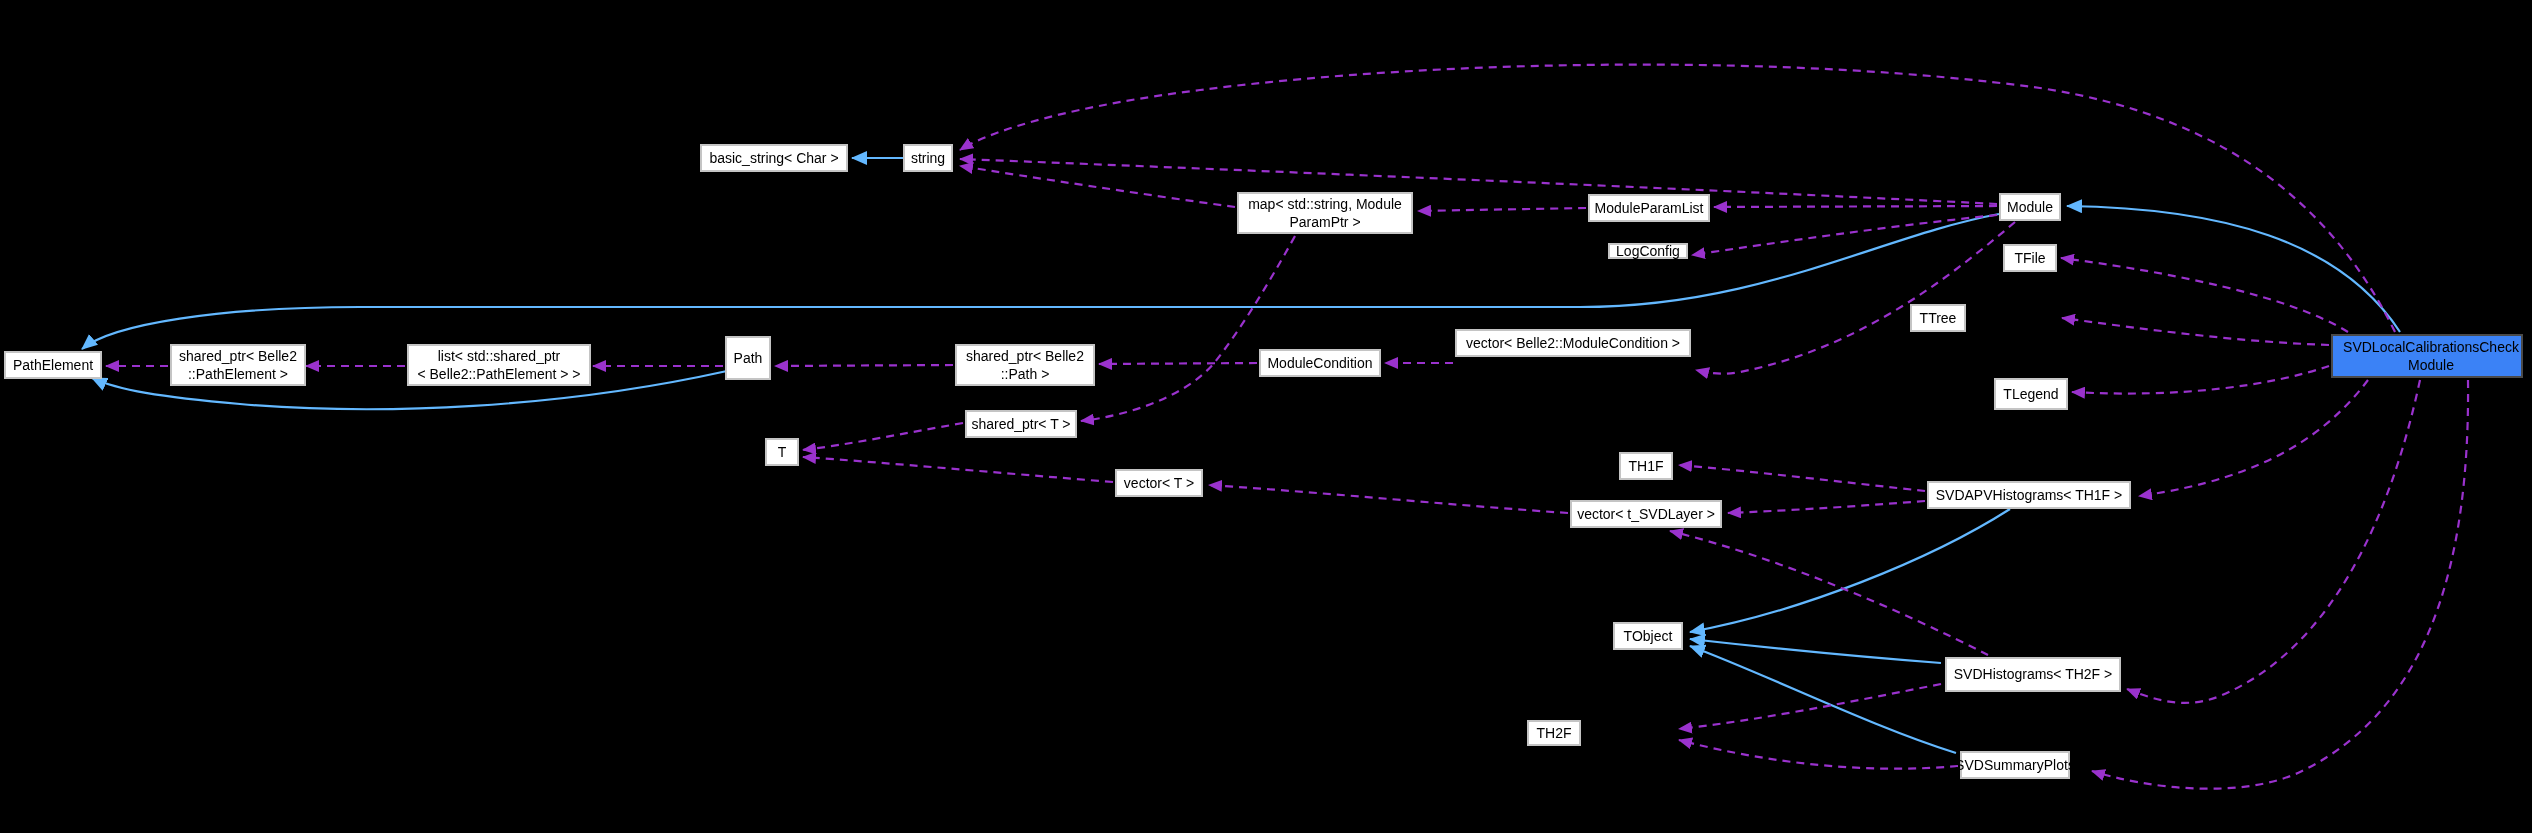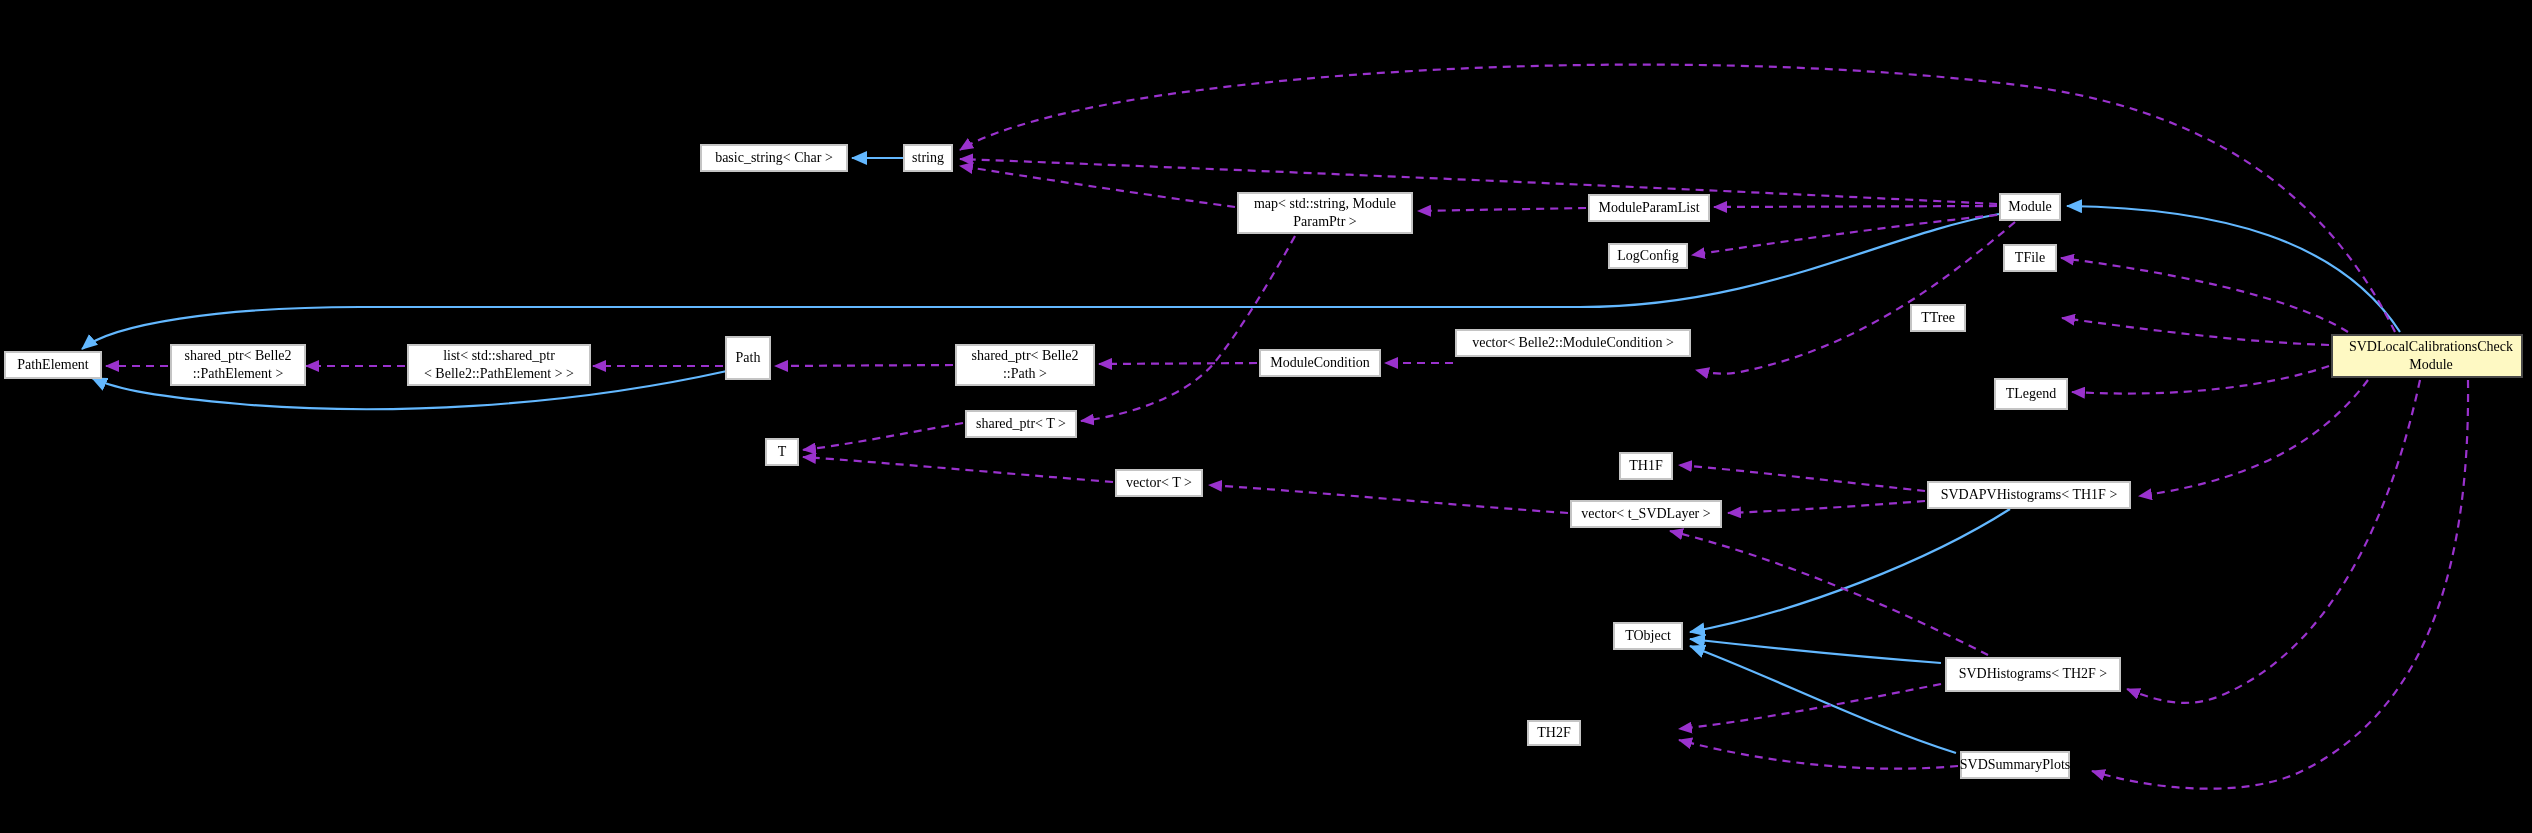--- a/index.html
+++ b/index.html
@@ -1,22 +1,22 @@
 <!DOCTYPE html>
 <html><head>
 <meta charset="utf-8">
 <style>
   html,body{margin:0;padding:0;background:#000;}
   #canvas{position:relative;width:2532px;height:833px;background:#000;overflow:hidden;
           font-family:"Liberation Sans", sans-serif;}
   #edges{position:absolute;left:0;top:0;width:2532px;height:833px;}
   .node{position:absolute;box-sizing:border-box;background:#fff;border:2px solid #c4c4c4;
         color:#000;font-size:14px;line-height:1.3;display:flex;align-items:center;
-        justify-content:center;text-align:center;white-space:pre;font-family:Liberation Serif, serif;}
-  .node.main{background:#fef9c3;border-color:#4a4a4a;padding-left:8px;}
+        justify-content:center;text-align:center;white-space:pre;}
+  .node.main{background:#3b82f6;border-color:#4a4a4a;padding-left:8px;}
   .inh{fill:none;stroke:#63b8ff;stroke-width:2.2;}
   .use{fill:none;stroke:#9a32cd;stroke-width:2.2;stroke-dasharray:8 6;}
 </style>
 </head>
 <body>
 
 <div id="canvas">
 
   <svg id="edges" viewBox="0 0 2532 833" xmlns="http://www.w3.org/2000/svg">
     <defs>
@@ -91,21 +91,21 @@
 
   <div class="node" style="left:1237px;top:192px;width:176px;height:42px">map&lt; std::string, Module
 ParamPtr &gt;</div>
 
   <div class="node" style="left:1259px;top:349px;width:122px;height:28px">ModuleCondition</div>
 
   <div class="node" style="left:1455px;top:329px;width:236px;height:28px">vector&lt; Belle2::ModuleCondition &gt;</div>
 
   <div class="node" style="left:1588px;top:194px;width:122px;height:28px">ModuleParamList</div>
 
-  <div class="node" style="left:1608px;top:243px;width:80px;height:26px">LogConfig</div>
+  <div class="node" style="left:1608px;top:243px;width:80px;height:16px">LogConfig</div>
 
   <div class="node" style="left:1999px;top:193px;width:62px;height:28px">Module</div>
 
   <div class="node" style="left:2003px;top:244px;width:54px;height:28px">TFile</div>
 
   <div class="node" style="left:1910px;top:304px;width:56px;height:28px">TTree</div>
 
   <div class="node" style="left:1994px;top:378px;width:74px;height:32px">TLegend</div>
 
   <div class="node" style="left:1619px;top:452px;width:54px;height:28px">TH1F</div>

